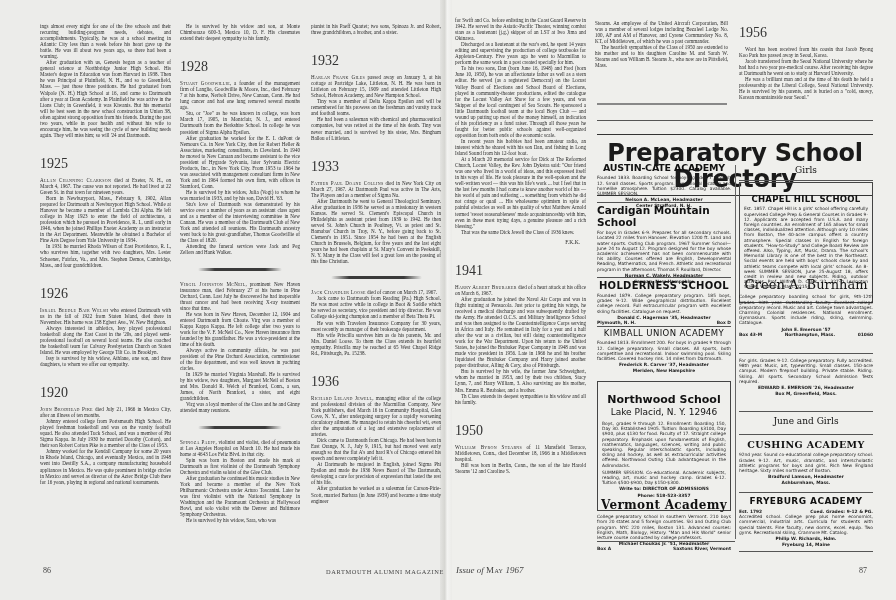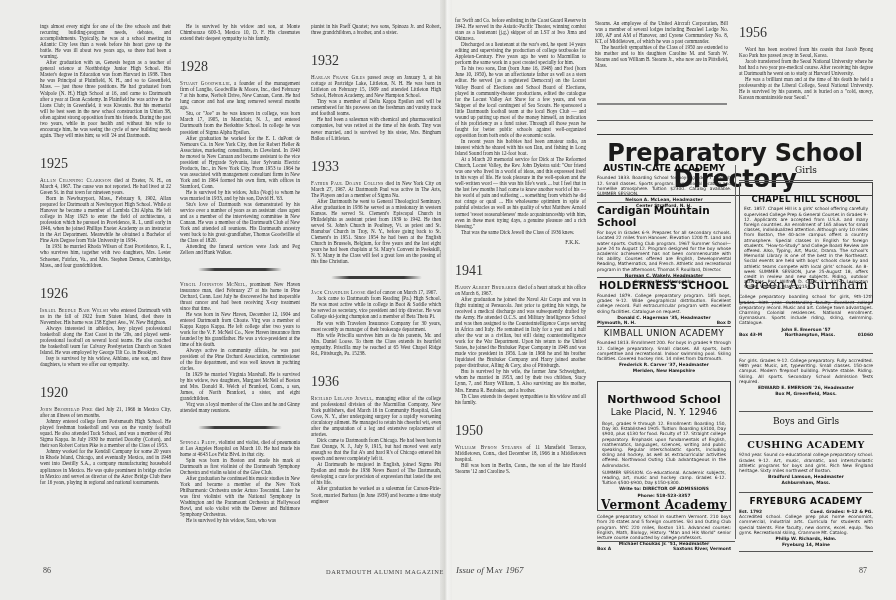--- a/index.html
+++ b/index.html
@@ -208,21 +208,21 @@
       <span>01060</span>
     </div>
   </div>
 <div class="ad-sep" style="top:353px;left:739px;width:134px;"></div>
 <div class="ad" style="left:739px;top:358px;width:134px;">
     <div>For girls. Grades 9-12. College preparatory. Fully accredited. 98th year. Music, art, typewriting. Small classes. 150-acre campus. Modern fireproof building. Private stable. Riding. Skiing. All sports. Secondary School Admission Tests required.</div>
     <div class="sigl">EDWARD E. EMERSON '26, Headmaster</div>
     <div class="sigl">Box M, Greenfield, Mass.</div>
   </div>
 <div class="ad-sep" style="top:411px;left:739px;width:134px;"></div>
-<div class="sect" style="top:416px;left:739px;width:134px;">Boys and Girls</div>
+<div class="sect" style="top:416px;left:739px;width:134px;">June and Girls</div>
 <div class="ad-sep" style="top:434px;left:739px;width:134px;"></div>
 <div class="ad" style="left:739px;top:440px;width:134px;">
     <div class="t" style="font-size:9.5px;font-family:&quot;DejaVu Serif&quot;,serif;letter-spacing:0.4px;">CUSHING ACADEMY</div>
     <div>92nd year. Sound co-educational college preparatory school. Grades 9-12. Art, music, dramatic, and interscholastic athletic programs for boys and girls. Rich New England heritage. Sixty miles northwest of Boston.</div>
     <div class="sigl">Bradford Lamson, Headmaster</div>
     <div class="sigl">Ashburnham, Mass.</div>
   </div>
 <div class="ad-sep" style="top:492px;left:739px;width:134px;"></div>
 <div class="ad" style="left:739px;top:497px;width:134px;">
     <div class="t" style="font-size:9px;letter-spacing:0.4px;">FRYEBURG ACADEMY</div>

